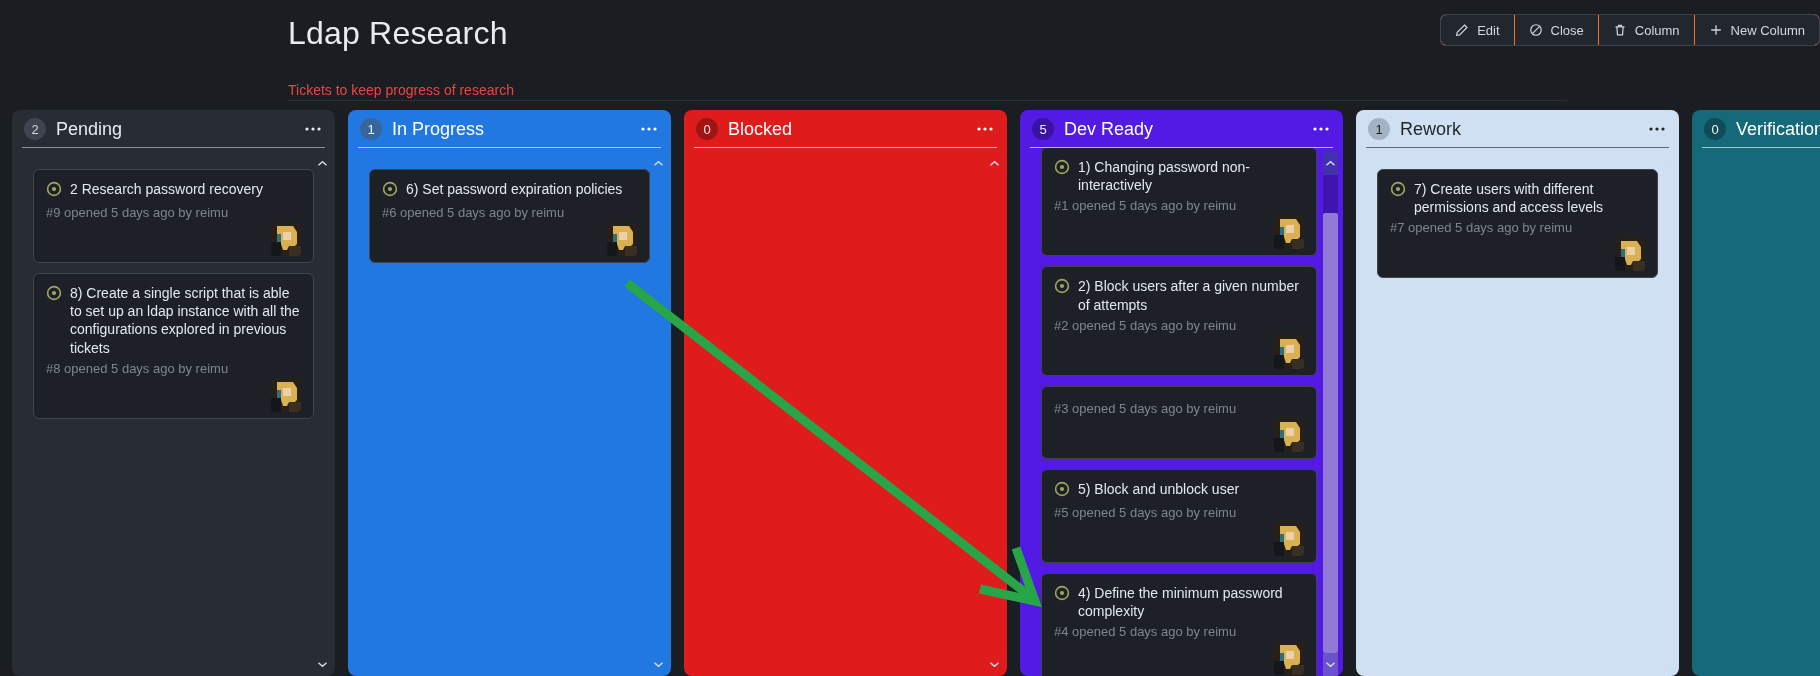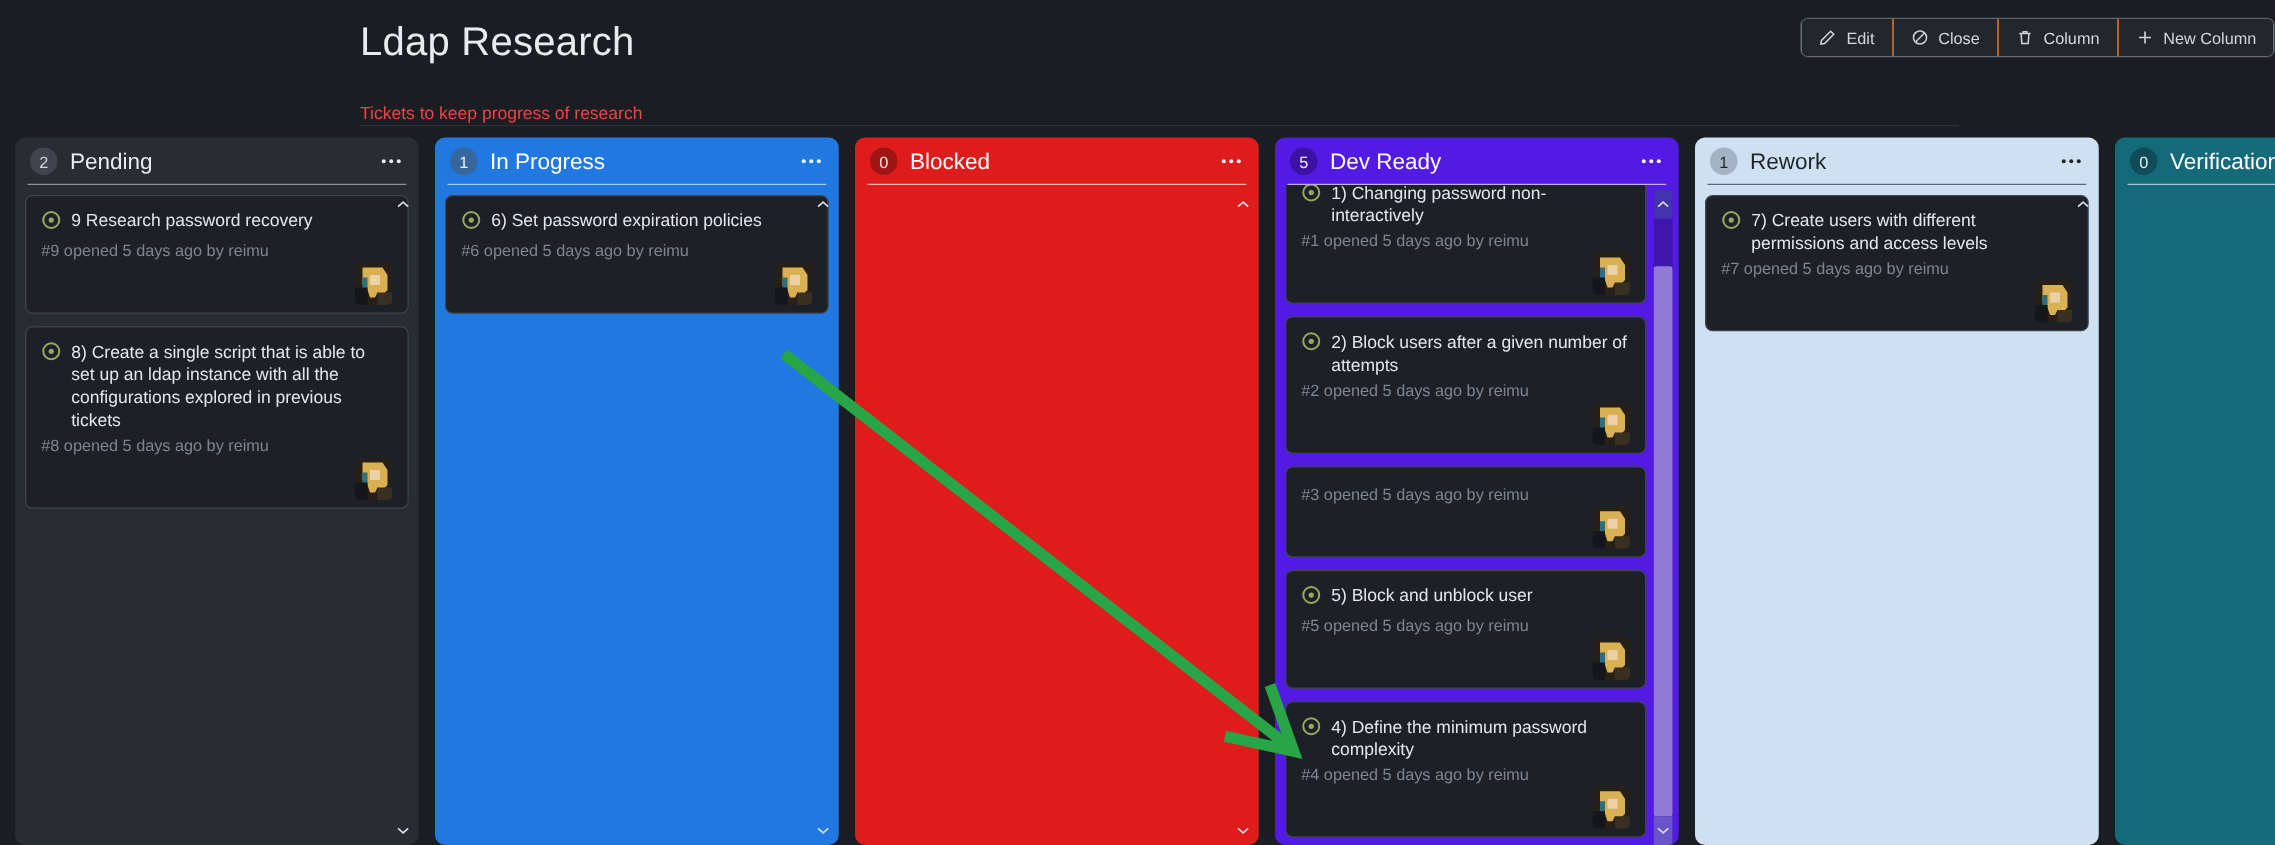--- a/index.html
+++ b/index.html
@@ -10,40 +10,40 @@
     font-family:"Liberation Sans", sans-serif;
     -webkit-font-smoothing:antialiased;
   }
 
   
   .app-header { position:absolute; left:288px; right:253px; top:0; height:101px;
                 border-bottom:1px solid #2b3138; }
   .page-title { margin-top:15px; font-size:32px; font-weight:400; color:#e9ecef; letter-spacing:.2px; }
   .page-desc  { margin-top:30px; font-size:14px; color:#ef4444; }
   .header-actions { position:absolute; top:14px; right:0; display:flex;
-                    border:1px solid #3d434b; border-radius:6px; overflow:hidden; background:#ffffff; }
+                    border:1px solid #3d434b; border-radius:6px; overflow:hidden; background:#fca5a5; }
   .header-btn { display:flex; align-items:center; gap:8px; height:30px; padding:0 14px;
                 background:#22272e; border:none; border-left:1px solid #f97316;
                 color:#d2d8de; font-size:13px; font-family:inherit; cursor:pointer; white-space:nowrap; }
   .header-btn:first-child { border-left:none; }
   .btn-icon { display:flex; align-items:center; }
   .btn-icon svg { stroke:#cdd4db; }
 
   
   .board { position:absolute; left:12px; top:110px; height:566px; display:flex; gap:13px; }
   .column { position:relative; width:323px; flex:0 0 323px; border-radius:8px;
             display:flex; flex-direction:column; overflow:hidden; }
   .col-header { display:flex; align-items:center; gap:10px; padding:8px 12px 7px; }
   .col-count  { width:22px; height:22px; border-radius:50%; display:flex; align-items:center;
                 justify-content:center; font-size:13px; flex:0 0 22px; }
   .col-title  { flex:1; font-size:18px; }
   .col-menu   { display:flex; align-items:center; padding:2px 2px; cursor:pointer; }
   .col-menu svg { fill:currentColor; }
   .col-divider { height:1px; margin:0 10px; }
-  .col-body { flex:1; padding:8px; overflow:hidden; }
+  .col-body { flex:1; padding:21px; overflow:hidden; }
   .col-body.with-scrollbar { padding-right:26px; }
 
   
   .card { background:var(--card-bg,#1d2127); border:1px solid var(--card-border,#3f454d);
           border-radius:6px; padding:10px 12px 6px; cursor:pointer; }
   .card + .card { margin-top:10px; }
   .card-title-row { display:flex; gap:8px; }
   .issue-icon { flex:0 0 16px; margin-top:1px; }
   .card-title { font-size:14px; line-height:1.3; color:var(--card-title,#e6edf3); }
   .card-meta  { margin-top:4px; font-size:13px; color:var(--card-meta,#7d8590); }
@@ -124,21 +124,21 @@
     <div class="col-divider" style="background: rgba(205, 214, 223, 0.6);"></div>
     <div class="col-body">
   <div class="card">
     <div class="card-title-row">
       <span class="issue-icon">
         <svg viewBox="0 0 16 16" width="16" height="16">
           <circle cx="8" cy="8" r="6.4" fill="none" stroke="var(--issue-open,#9aa85f)" stroke-width="1.6"></circle>
           <circle cx="8" cy="8" r="2.1" fill="var(--issue-open,#9aa85f)"></circle>
         </svg>
       </span>
-      <span class="card-title">9 Research password recovery</span>
+      <span class="card-title">2 Research password recovery</span>
     </div>
     <div class="card-meta">#9 opened 5 days ago by reimu</div>
     <div class="card-avatar-row">
       <span class="avatar">
         <svg viewBox="0 0 15 17" width="30" height="34">
           <rect width="15" height="17" fill="#262019"></rect>
           <path d="M3 2h8l2 3v6l-2 2-2-1-1 2H6l-1-3-2-2V4z" fill="#d9b152"></path>
           <rect x="6" y="5" width="4" height="4" fill="#ecd0a8"></rect>
           <rect x="3" y="6" width="2" height="5" fill="#2e6f7d"></rect>
           <rect x="0" y="10" width="5" height="7" fill="#15161c"></rect>

